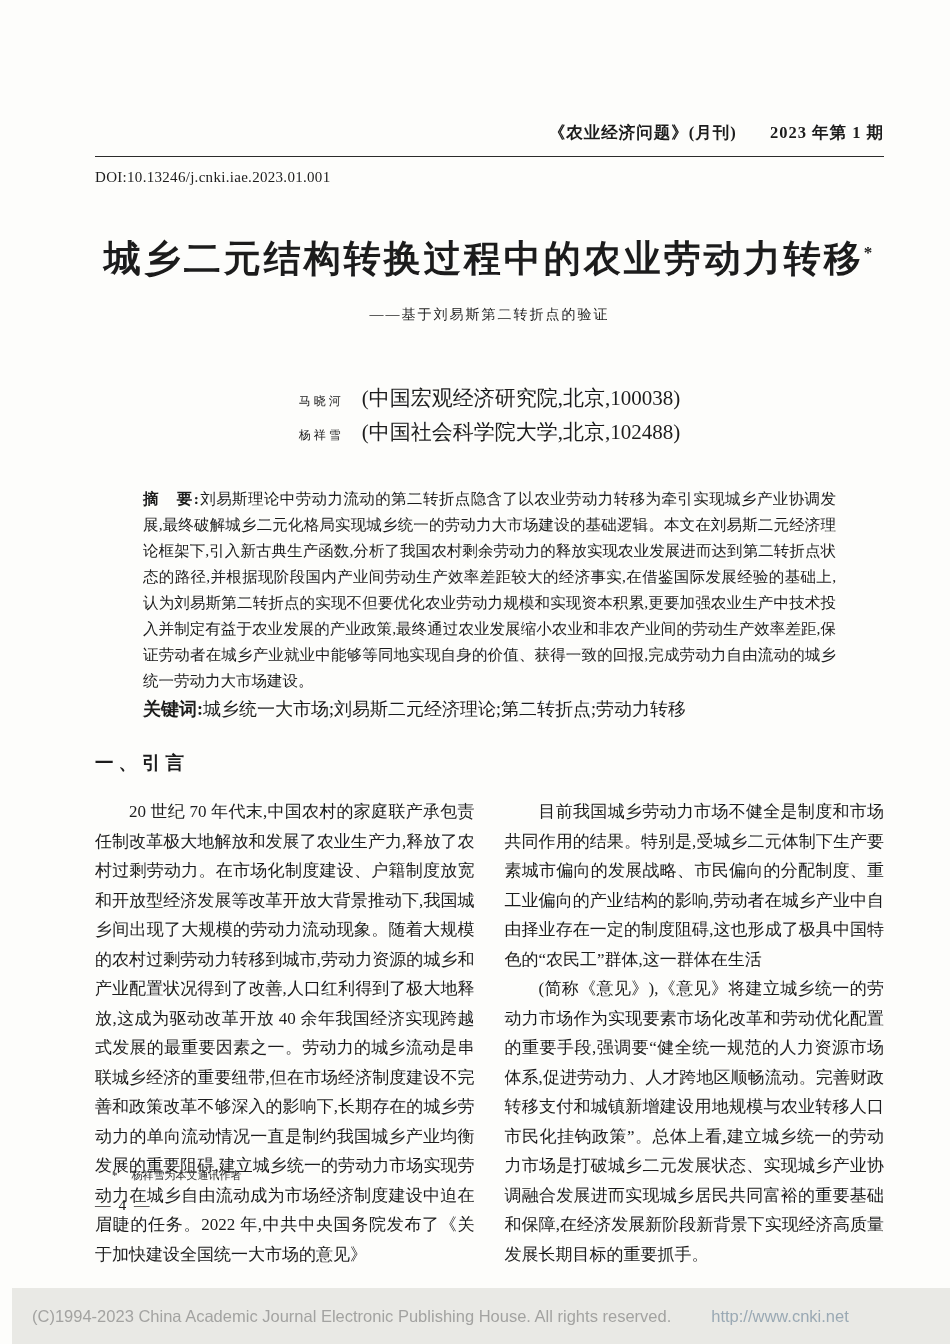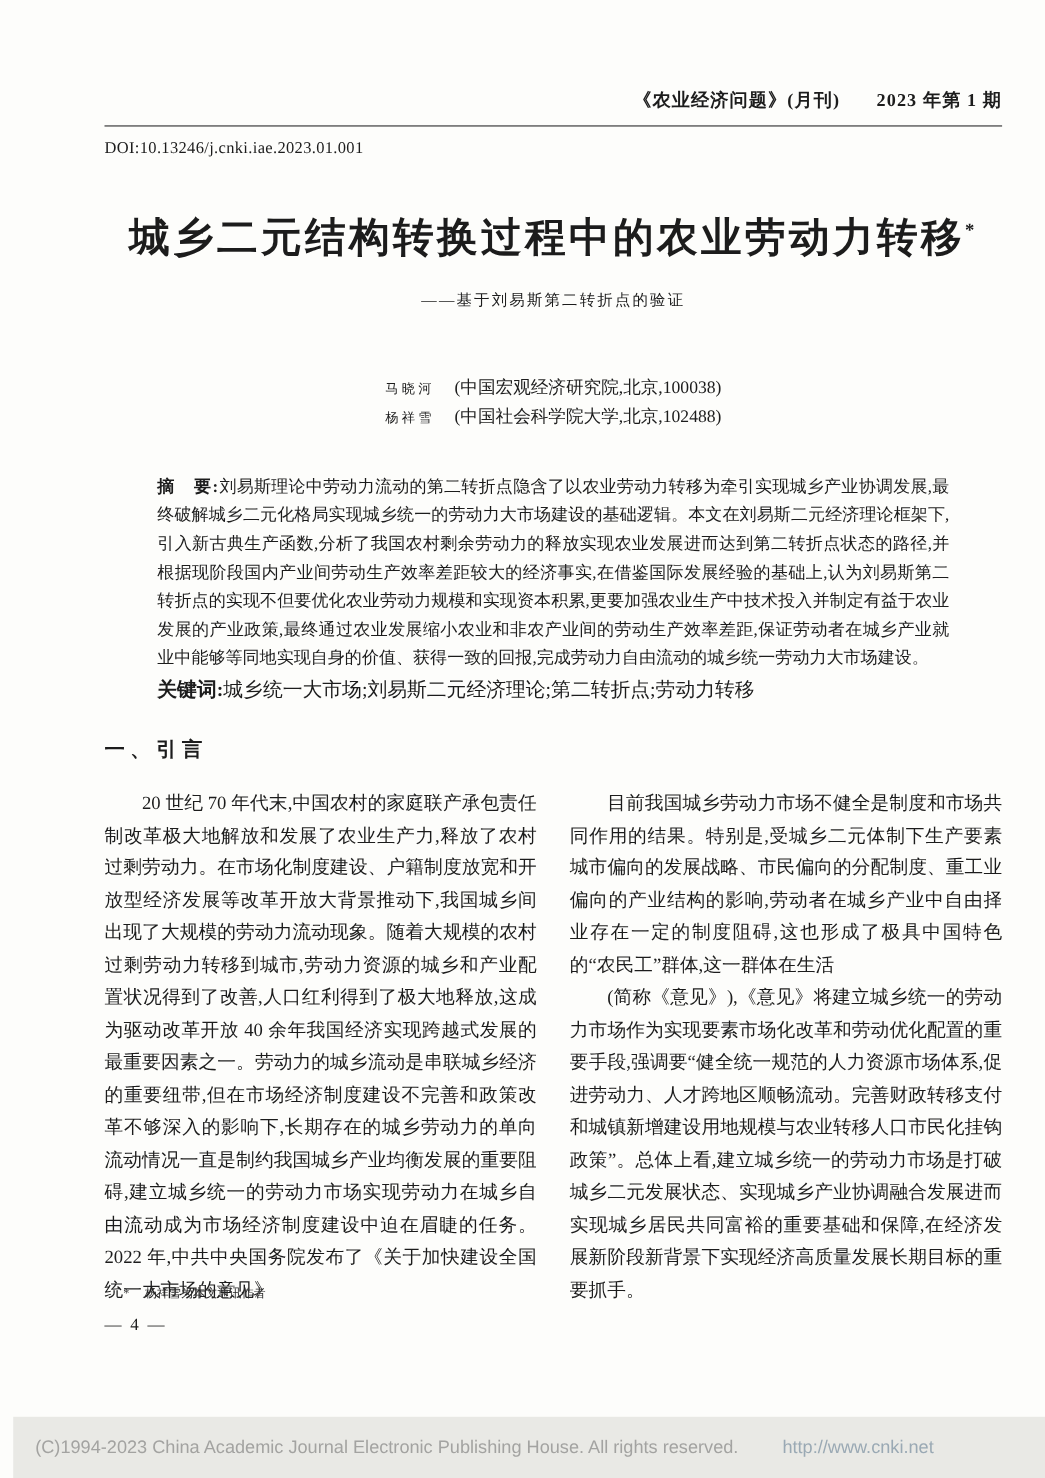--- a/index.html
+++ b/index.html
@@ -5,21 +5,21 @@
   * { margin: 0; padding: 0; box-sizing: border-box; }
   html, body { width: 950px; }
   body {
     height: 1344px;
     background: #fdfdfb;
     color: #1c1c1c;
     font-family: "Liberation Serif", serif;
     position: relative;
     overflow: hidden;
   }
-  .page { padding: 80px 39px 0 95px; }
+  .page { padding: 80px 66px 0 95px; margin-top: 42px; }
 
   .journal-line {
     text-align: right;
     font-size: 16.5px;
     font-weight: bold;
     letter-spacing: 1px;
   }
   .journal-line .issue { margin-left: 28px; }
 
   .head-rule { border-bottom: 1.5px solid #2b2b2b; margin-top: 12px; }
@@ -37,21 +37,21 @@
   .subtitle {
     margin-top: 24px;
     font-size: 14px;
     letter-spacing: 2px;
   }
 
   .authors { margin-top: 54px; display: flex; flex-direction: column; align-items: center; }
   .authors-inner { display: inline-block; text-align: left; }
   .author-row { margin: 6px 0; }
   .author-name { font-size: 12px; letter-spacing: 3px; margin-right: 14px; }
-  .author-affil { font-size: 16px; }
+  .author-affil { font-size: 21px; }
 
   .abstract {
     margin: 34px 48px 0 48px;
     font-size: 15.5px;
     line-height: 26px;
     text-align: justify;
   }
   .abstract .label { font-weight: bold; letter-spacing: 1px; }
   .keywords { margin: 2px 48px 0 48px; font-size: 18px; line-height: 26px; }
   .keywords .label { font-weight: bold; }

